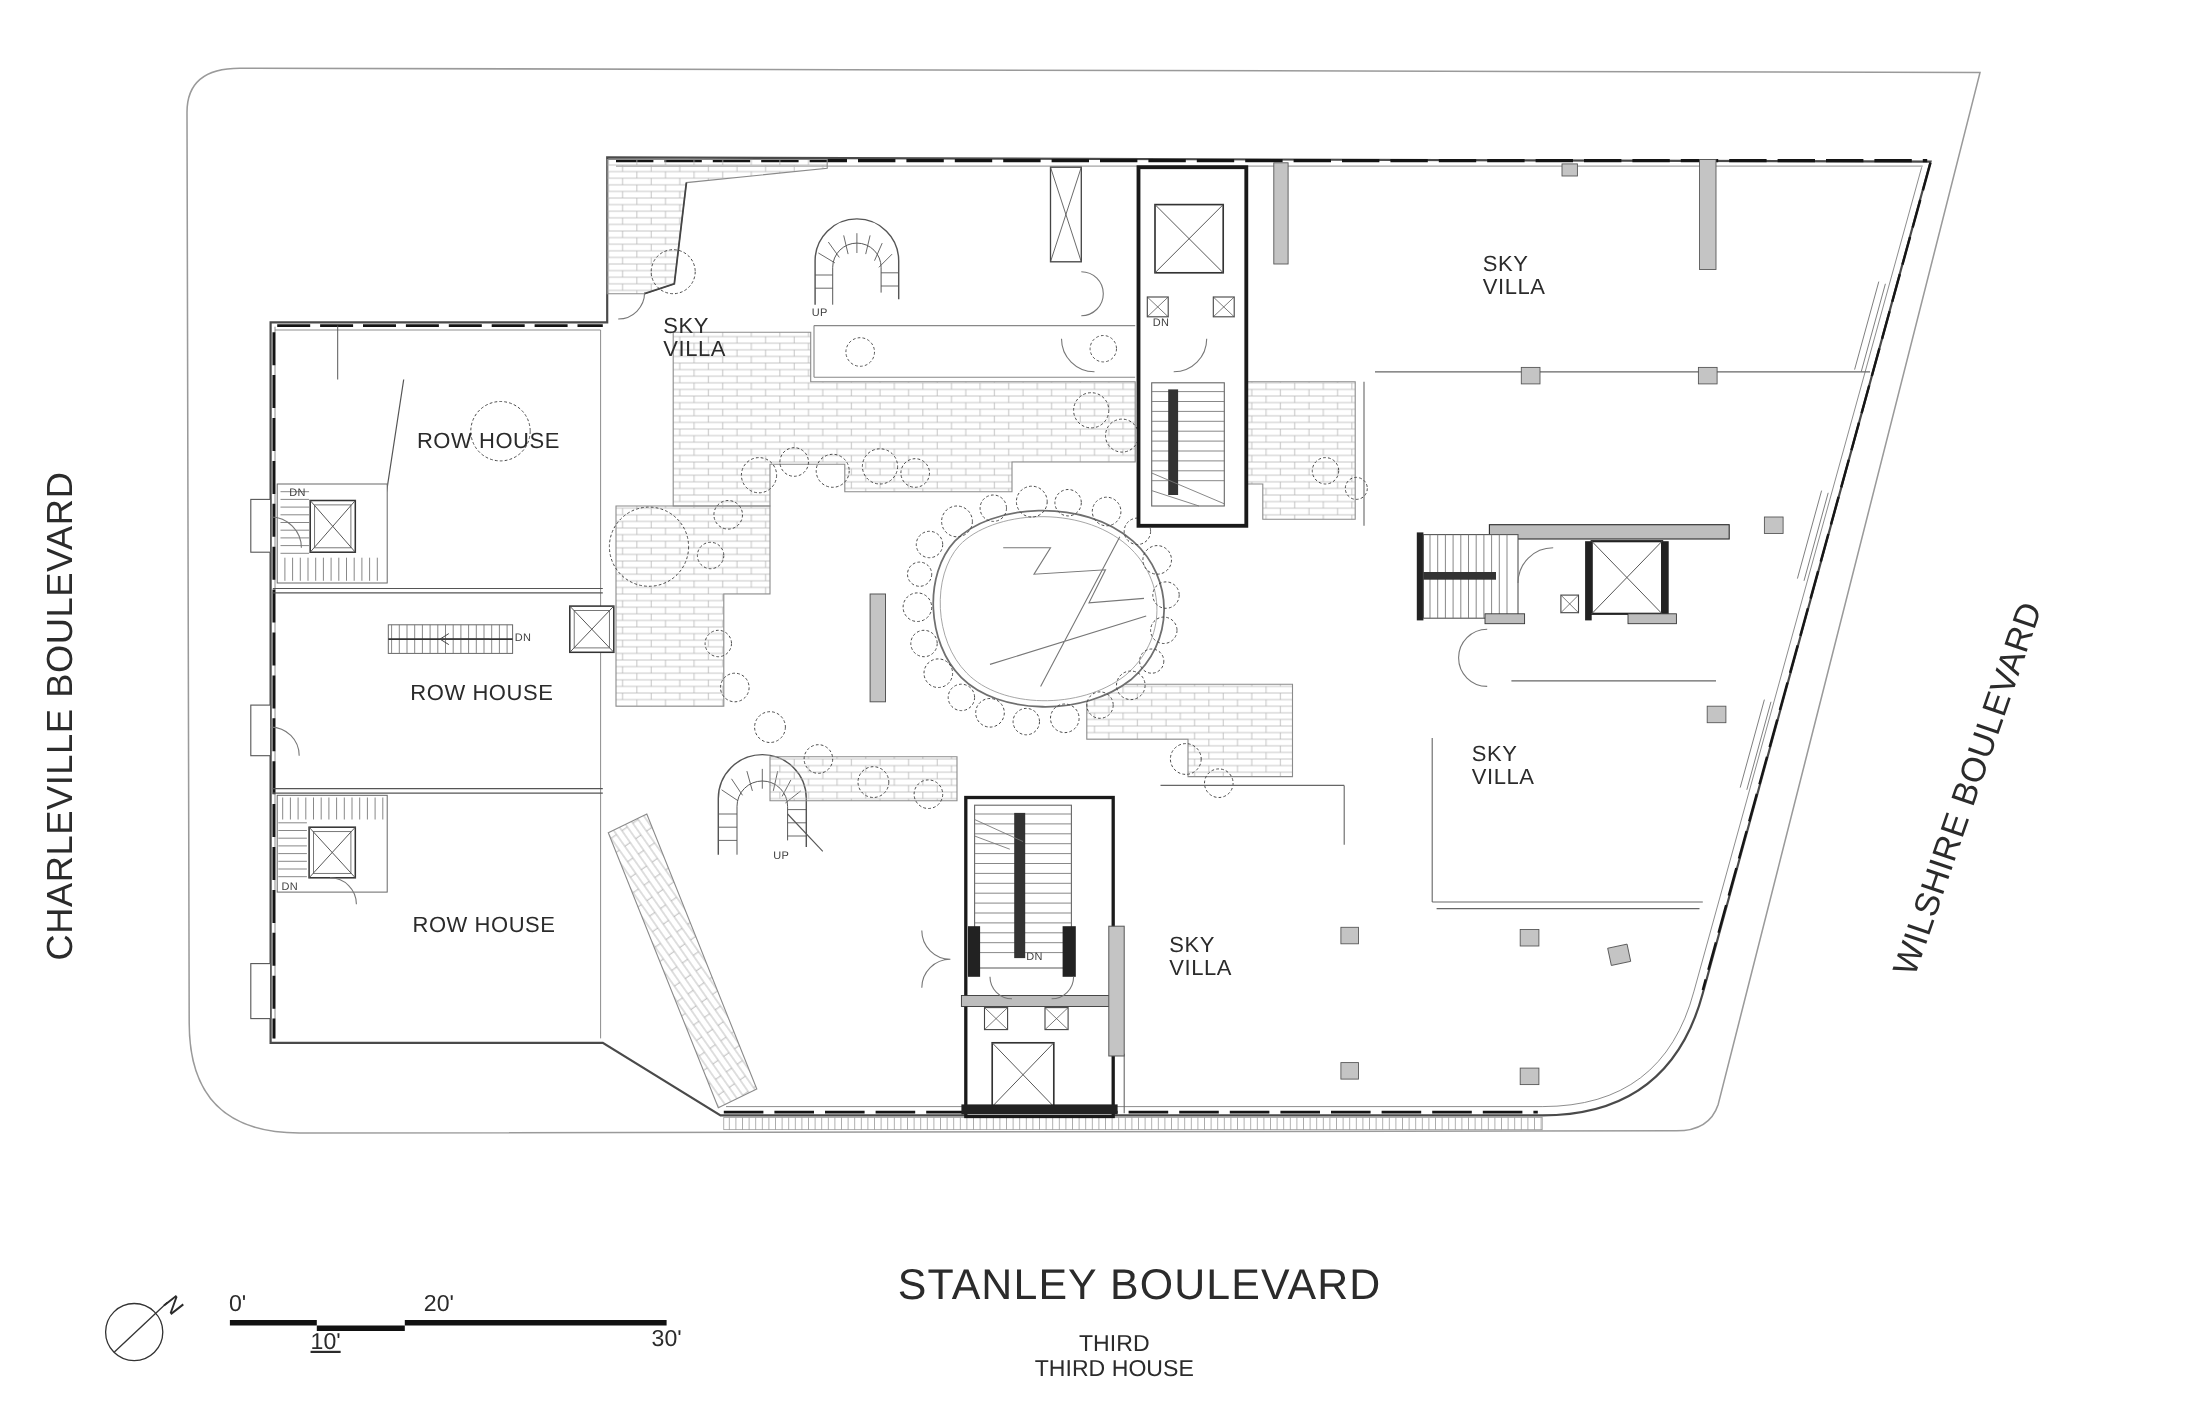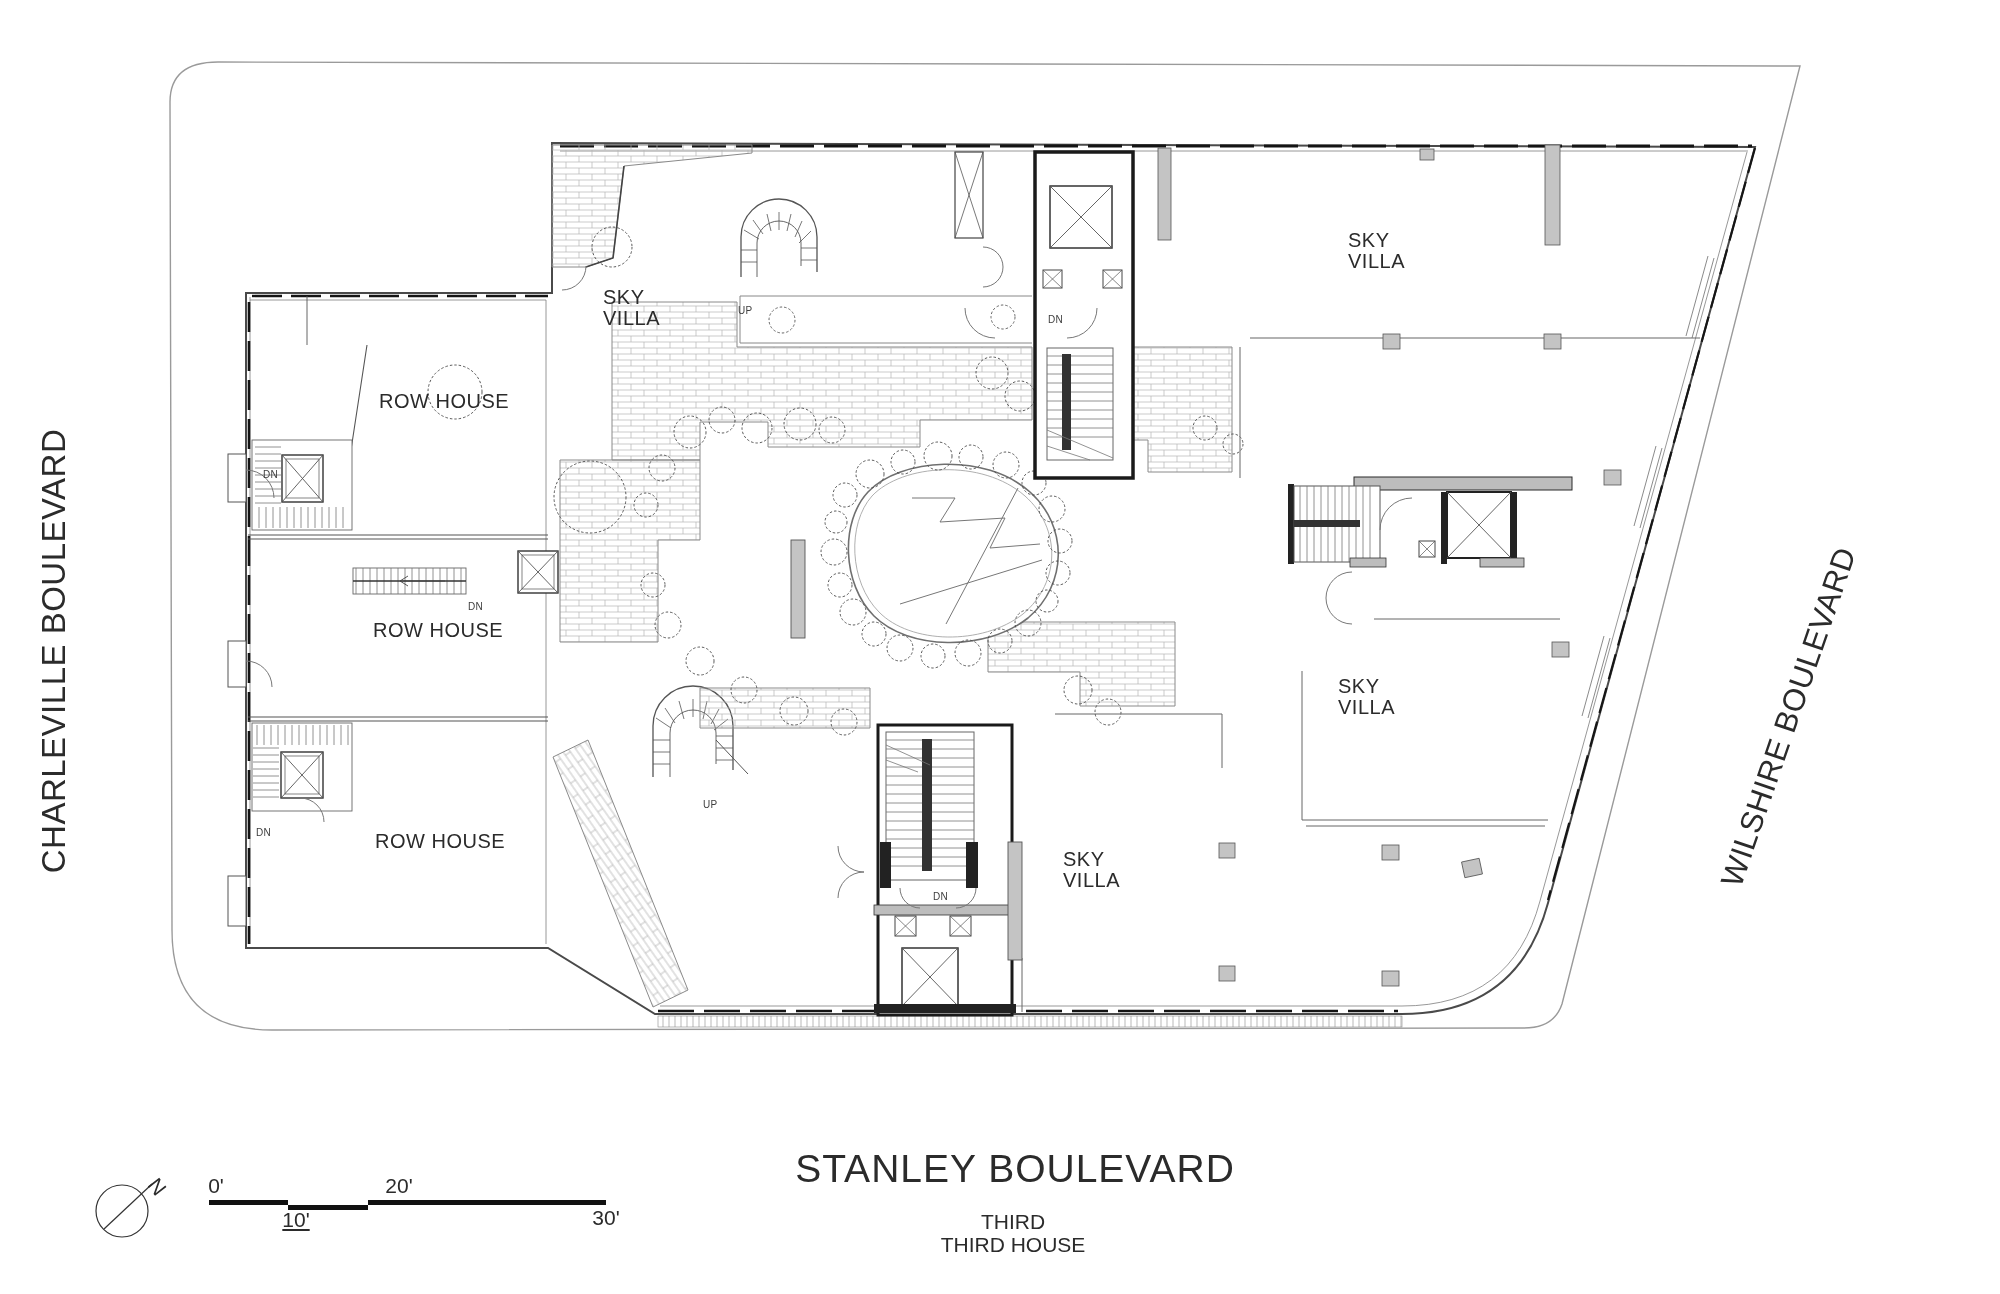--- a/index.html
+++ b/index.html
@@ -4,24 +4,24 @@
 <style>
   html,body{margin:0;padding:0;background:#fff;}
   .stage{position:relative;width:2000px;height:1294px;background:#ffffff;overflow:hidden;
          font-family:"Liberation Sans",sans-serif;color:#2b2b2b;}
   .stage svg{position:absolute;left:0;top:0;}
   .lbl{position:absolute;white-space:nowrap;color:#2b2b2b;}
   .unit{font-size:20px;line-height:21px;letter-spacing:.5px;}
   .street{letter-spacing:.5px;}
   .street-left{left:54px;top:651px;font-size:33px;transform:translate(-50%,-50%) rotate(-90deg);}
   .street-right{left:1789px;top:717px;font-size:31px;transform:translate(-50%,-50%) rotate(-71deg);}
-  .street-bottom{left:1015px;top:1169px;font-size:39px;letter-spacing:1px;transform:translate(-50%,-50%);}
+  .street-bottom{left:1036px;top:1169px;font-size:39px;letter-spacing:1px;transform:translate(-50%,-50%);}
   .plan-title{left:1013px;top:1210px;font-size:21px;line-height:23px;text-align:center;transform:translateX(-50%);}
   .scale-num{font-size:21px;transform:translate(-50%,-50%);}
-  .tiny{font-size:10px;color:#3d3d3d;letter-spacing:.3px;margin-top:26px;}
+  .tiny{font-size:10px;color:#3d3d3d;letter-spacing:.3px;}
   .north-n{left:157px;top:1187px;font-size:21px;transform:translate(-50%,-50%) rotate(52deg);}
 </style>
 </head>
 <body>
 
 <div class="stage">
 
 <svg width="2000" height="1294" viewBox="0 0 2000 1294">
   <defs>
     <pattern id="brk" width="26" height="12" patternUnits="userSpaceOnUse">

